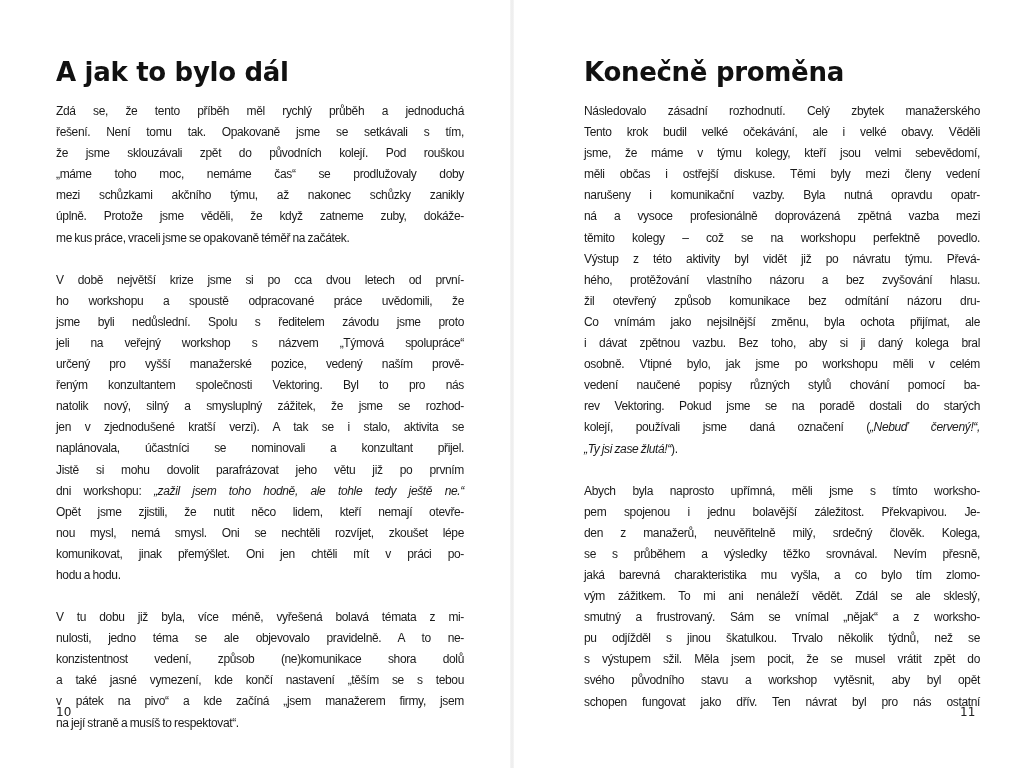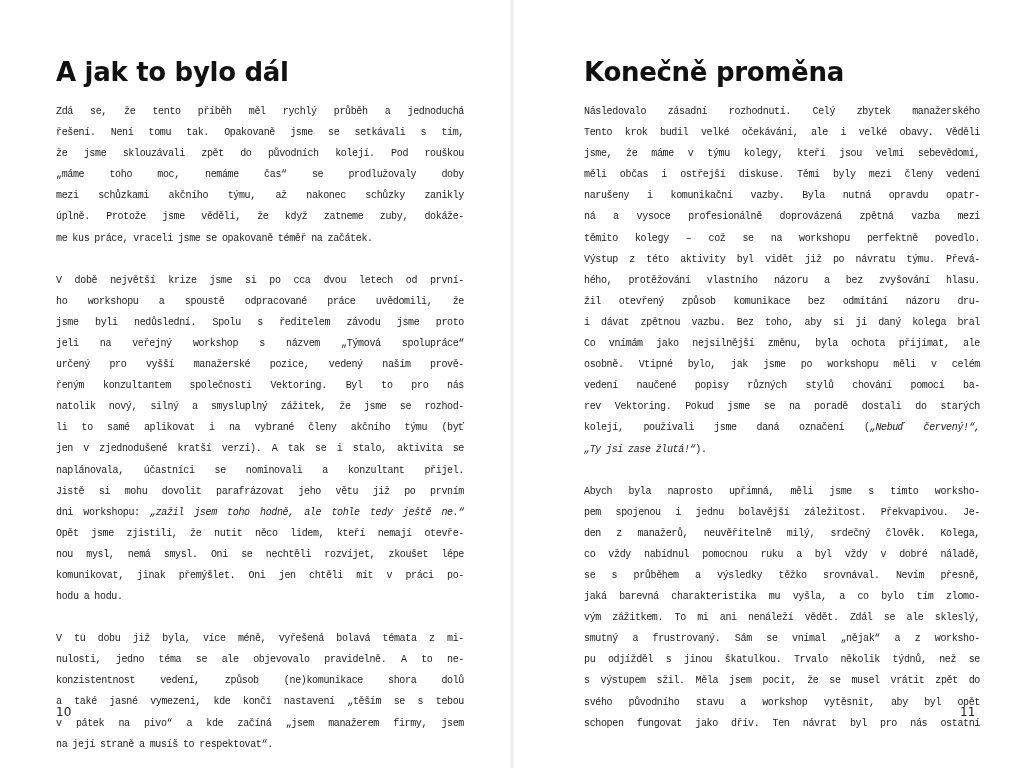--- a/index.html
+++ b/index.html
@@ -15,22 +15,22 @@
     h1 {
       position: absolute; margin: 0; font-weight: bold; font-size: 26px; letter-spacing: -0.3px;
       font-family: "DejaVu Sans", sans-serif; color: #111;
     }
     .left h1 { left: 56px; top: 57px; }
     .right h1 { left: 72px; top: 57px; }
     .col { position: absolute; width: 408px; }
     .left .col { left: 56px; top: 101px; }
     .right .col { left: 72px; top: 101px; width: 396px; }
     p {
-      margin: 0 0 21px 0; font-size: 10px; line-height: 21.1px; text-align: justify;
-      font-family: Liberation Mono, monospace; letter-spacing: -0.35px; word-spacing: -0.6px;
+      margin: 0 0 21px 0; font-size: 12px; line-height: 21.1px; text-align: justify;
+      font-family: Liberation Sans, sans-serif; letter-spacing: -0.35px; word-spacing: -0.6px;
       hyphens: manual;
     }
     .line { display: block; text-align: justify; text-align-last: justify; white-space: nowrap; overflow: visible; }
     .line.last { text-align-last: left; }
     em { font-style: italic; }
     .pnum { position: absolute; top: 705px; font-size: 12px; color: #222; font-family: "DejaVu Sans", sans-serif; }
     .left .pnum { left: 56px; }
     .right .pnum { left: 448px; }
   </style>
 </head>
@@ -49,21 +49,20 @@
         <span class="line last">me kus práce, vraceli jsme se opakovaně téměř na začátek.</span>
       </p>
     <p id="lp1">
         <span class="line">V době největší krize jsme si po cca dvou letech od první-</span>
         <span class="line">ho workshopu a spoustě odpracované práce uvědomili, že</span>
         <span class="line">jsme byli nedůslední. Spolu s ředitelem závodu jsme proto</span>
         <span class="line">jeli na veřejný workshop s názvem „Týmová spolupráce“</span>
         <span class="line">určený pro vyšší manažerské pozice, vedený naším prově-</span>
         <span class="line">řeným konzultantem společnosti Vektoring. Byl to pro nás</span>
         <span class="line">natolik nový, silný a smysluplný zážitek, že jsme se rozhod-</span>
-        <span class="line">li to samé aplikovat i na vybrané členy akčního týmu (byť</span>
         <span class="line">jen v zjednodušené kratší verzi). A tak se i stalo, aktivita se</span>
         <span class="line">naplánovala, účastníci se nominovali a konzultant přijel.</span>
         <span class="line">Jistě si mohu dovolit parafrázovat jeho větu již po prvním</span>
         <span class="line">dni workshopu: <em>„zažil jsem toho hodně, ale tohle tedy ještě ne.“</em></span>
         <span class="line">Opět jsme zjistili, že nutit něco lidem, kteří nemají otevře-</span>
         <span class="line">nou mysl, nemá smysl. Oni se nechtěli rozvíjet, zkoušet lépe</span>
         <span class="line">komunikovat, jinak přemýšlet. Oni jen chtěli mít v práci po-</span>
         <span class="line last">hodu a hodu.</span>
       </p>
     <p id="lp2">
@@ -87,33 +86,32 @@
         <span class="line">Následovalo zásadní rozhodnutí. Celý zbytek manažerského</span>
         <span class="line">Tento krok budil velké očekávání, ale i velké obavy. Věděli</span>
         <span class="line">jsme, že máme v týmu kolegy, kteří jsou velmi sebevědomí,</span>
         <span class="line">měli občas i ostřejší diskuse. Těmi byly mezi členy vedení</span>
         <span class="line">narušeny i komunikační vazby. Byla nutná opravdu opatr-</span>
         <span class="line">ná a vysoce profesionálně doprovázená zpětná vazba mezi</span>
         <span class="line">těmito kolegy – což se na workshopu perfektně povedlo.</span>
         <span class="line">Výstup z této aktivity byl vidět již po návratu týmu. Převá-</span>
         <span class="line">hého, protěžování vlastního názoru a bez zvyšování hlasu.</span>
         <span class="line">žil otevřený způsob komunikace bez odmítání názoru dru-</span>
+        <span class="line">Co vnímám jako nejsilnější změnu, byla ochota přijímat, ale</span>
         <span class="line">i dávat zpětnou vazbu. Bez toho, aby si ji daný kolega bral</span>
-        <span class="line">Co vnímám jako nejsilnější změnu, byla ochota přijímat, ale</span>
         <span class="line">osobně. Vtipné bylo, jak jsme po workshopu měli v celém</span>
         <span class="line">vedení naučené popisy různých stylů chování pomocí ba-</span>
         <span class="line">rev Vektoring. Pokud jsme se na poradě dostali do starých</span>
         <span class="line">kolejí, používali jsme daná označení (<em>„Nebuď červený!“,</em></span>
         <span class="line last"><em>„Ty jsi zase žlutá!“</em>).</span>
       </p>
     <p id="rp1">
         <span class="line">Abych byla naprosto upřímná, měli jsme s tímto worksho-</span>
         <span class="line">pem spojenou i jednu bolavější záležitost. Překvapivou. Je-</span>
         <span class="line">den z manažerů, neuvěřitelně milý, srdečný člověk. Kolega,</span>
-        <span class="line">co vždy nabídnul pomocnou ruku a byl vždy v dobré náladě,</span>
         <span class="line">se s průběhem a výsledky těžko srovnával. Nevím přesně,</span>
         <span class="line">jaká barevná charakteristika mu vyšla, a co bylo tím zlomo-</span>
         <span class="line">vým zážitkem. To mi ani nenáleží vědět. Zdál se ale skleslý,</span>
         <span class="line">smutný a frustrovaný. Sám se vnímal „nějak“ a z worksho-</span>
         <span class="line">pu odjížděl s jinou škatulkou. Trvalo několik týdnů, než se</span>
         <span class="line">s výstupem sžil. Měla jsem pocit, že se musel vrátit zpět do</span>
         <span class="line">svého původního stavu a workshop vytěsnit, aby byl opět</span>
         <span class="line">schopen fungovat jako dřív. Ten návrat byl pro nás ostatní</span>
       </p>
   </div>

